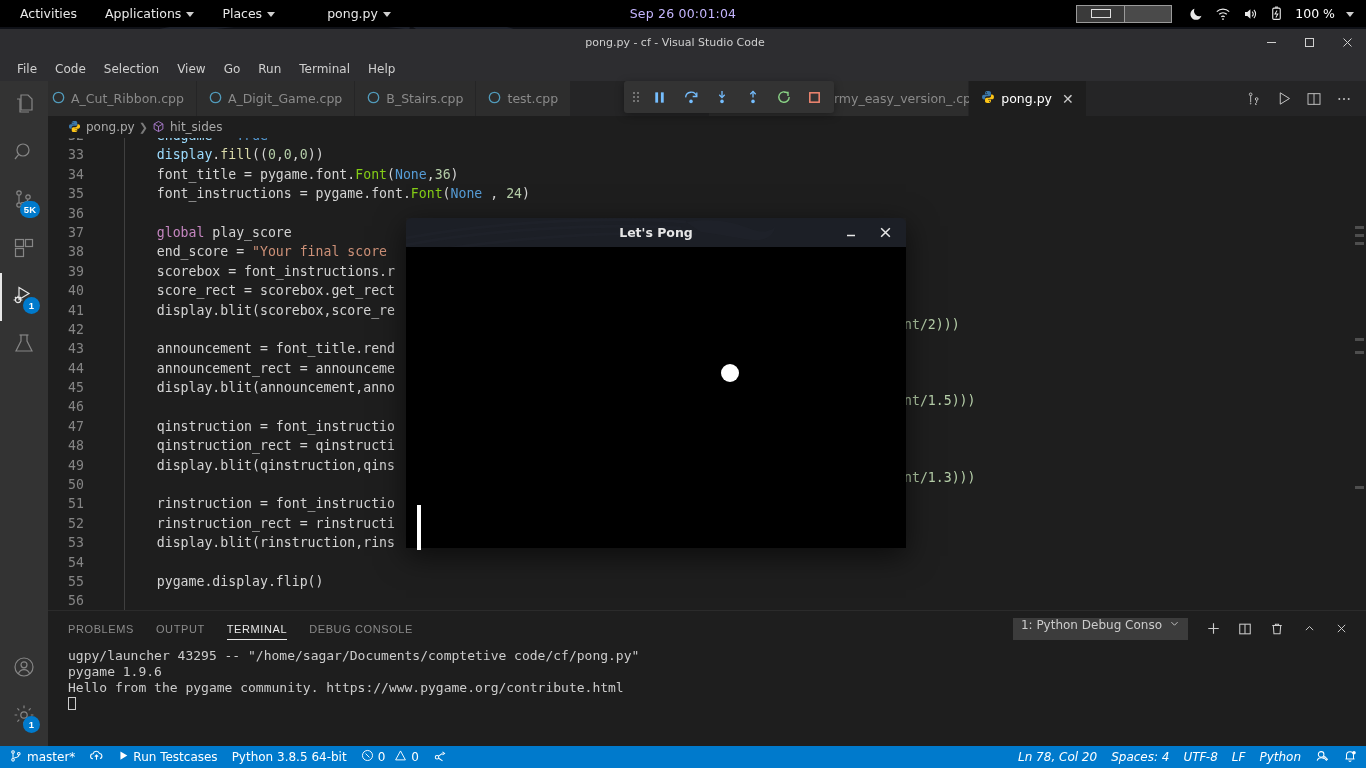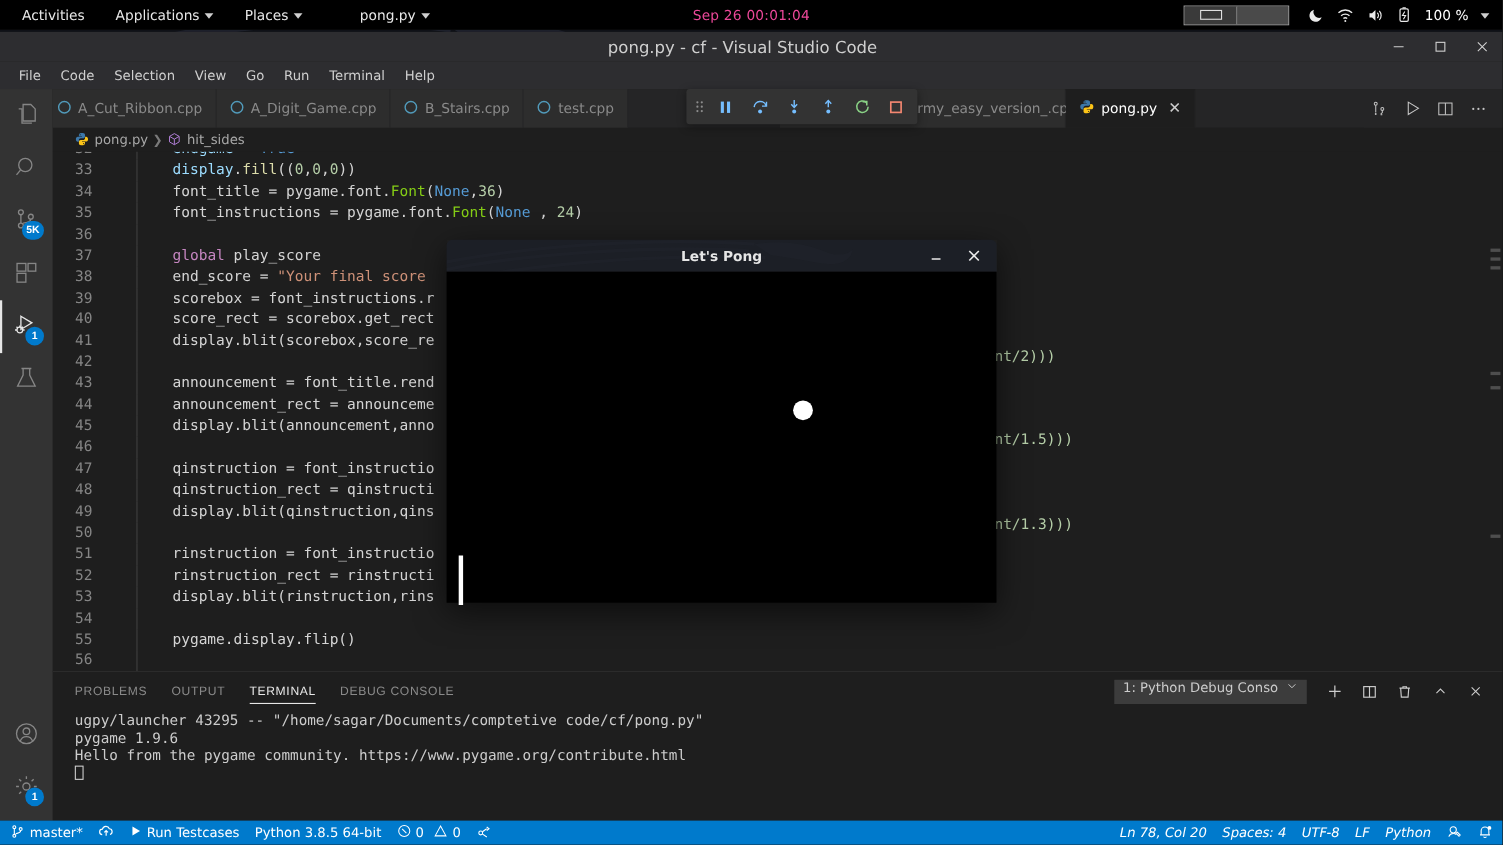--- a/index.html
+++ b/index.html
@@ -29,21 +29,21 @@
   }
   .caret-dn {
     width: 0; height: 0; border-left: 4px solid transparent; border-right: 4px solid transparent;
     border-top: 5px solid #cfcfcf; display: inline-block; margin-top: 2px;
   }
   .gnome-center {
     position: absolute; left: 0; right: 0; top: 0; height: 27px;
     display: flex; align-items: center; justify-content: center;
     pointer-events: none;
   }
-  .gnome-clock { color: #ec4899; font-size: 12.5px; letter-spacing: .2px; }
+  .gnome-clock { color: #c4b5fd; font-size: 12.5px; letter-spacing: .2px; }
   .gnome-right {
     position: absolute; right: 0; top: 0; height: 27px;
     display: flex; align-items: center; gap: 11px; padding-right: 12px;
   }
   .win-switcher {
     display: flex; border: 1px solid #9a9a9a; height: 18px; width: 96px; margin-right: 6px;
   }
   .win-switcher .half { flex: 1; display: flex; align-items: center; justify-content: center; }
   .win-switcher .half.a { background: #3a3a3a; border-right: 1px solid #9a9a9a; }
   .win-switcher .half.b { background: #4a4a4a; }
@@ -67,21 +67,21 @@
     position: absolute; top: 29px; left: 0; width: 1366px; height: 739px;
     background: #1e1e1e; display: flex; flex-direction: column;
     z-index: 10;
   }
   .vs-title {
     height: 27px; background: #2d2d30; display: flex; align-items: center;
     position: relative; flex: none;
   }
   .vs-title-text {
     position: absolute; left: 0; right: 16px; text-align: center;
-    color: #cfcfcf; font-size: 15px;
+    color: #cfcfcf; font-size: 11px;
   }
   .vs-title-btns {
     position: absolute; right: 0; top: 0; height: 27px; display: flex; align-items: center;
   }
   .vs-title-btn {
     width: 38px; height: 27px; display: flex; align-items: center; justify-content: center;
     color: #d0d0d0;
   }
 
   .vs-menu {

